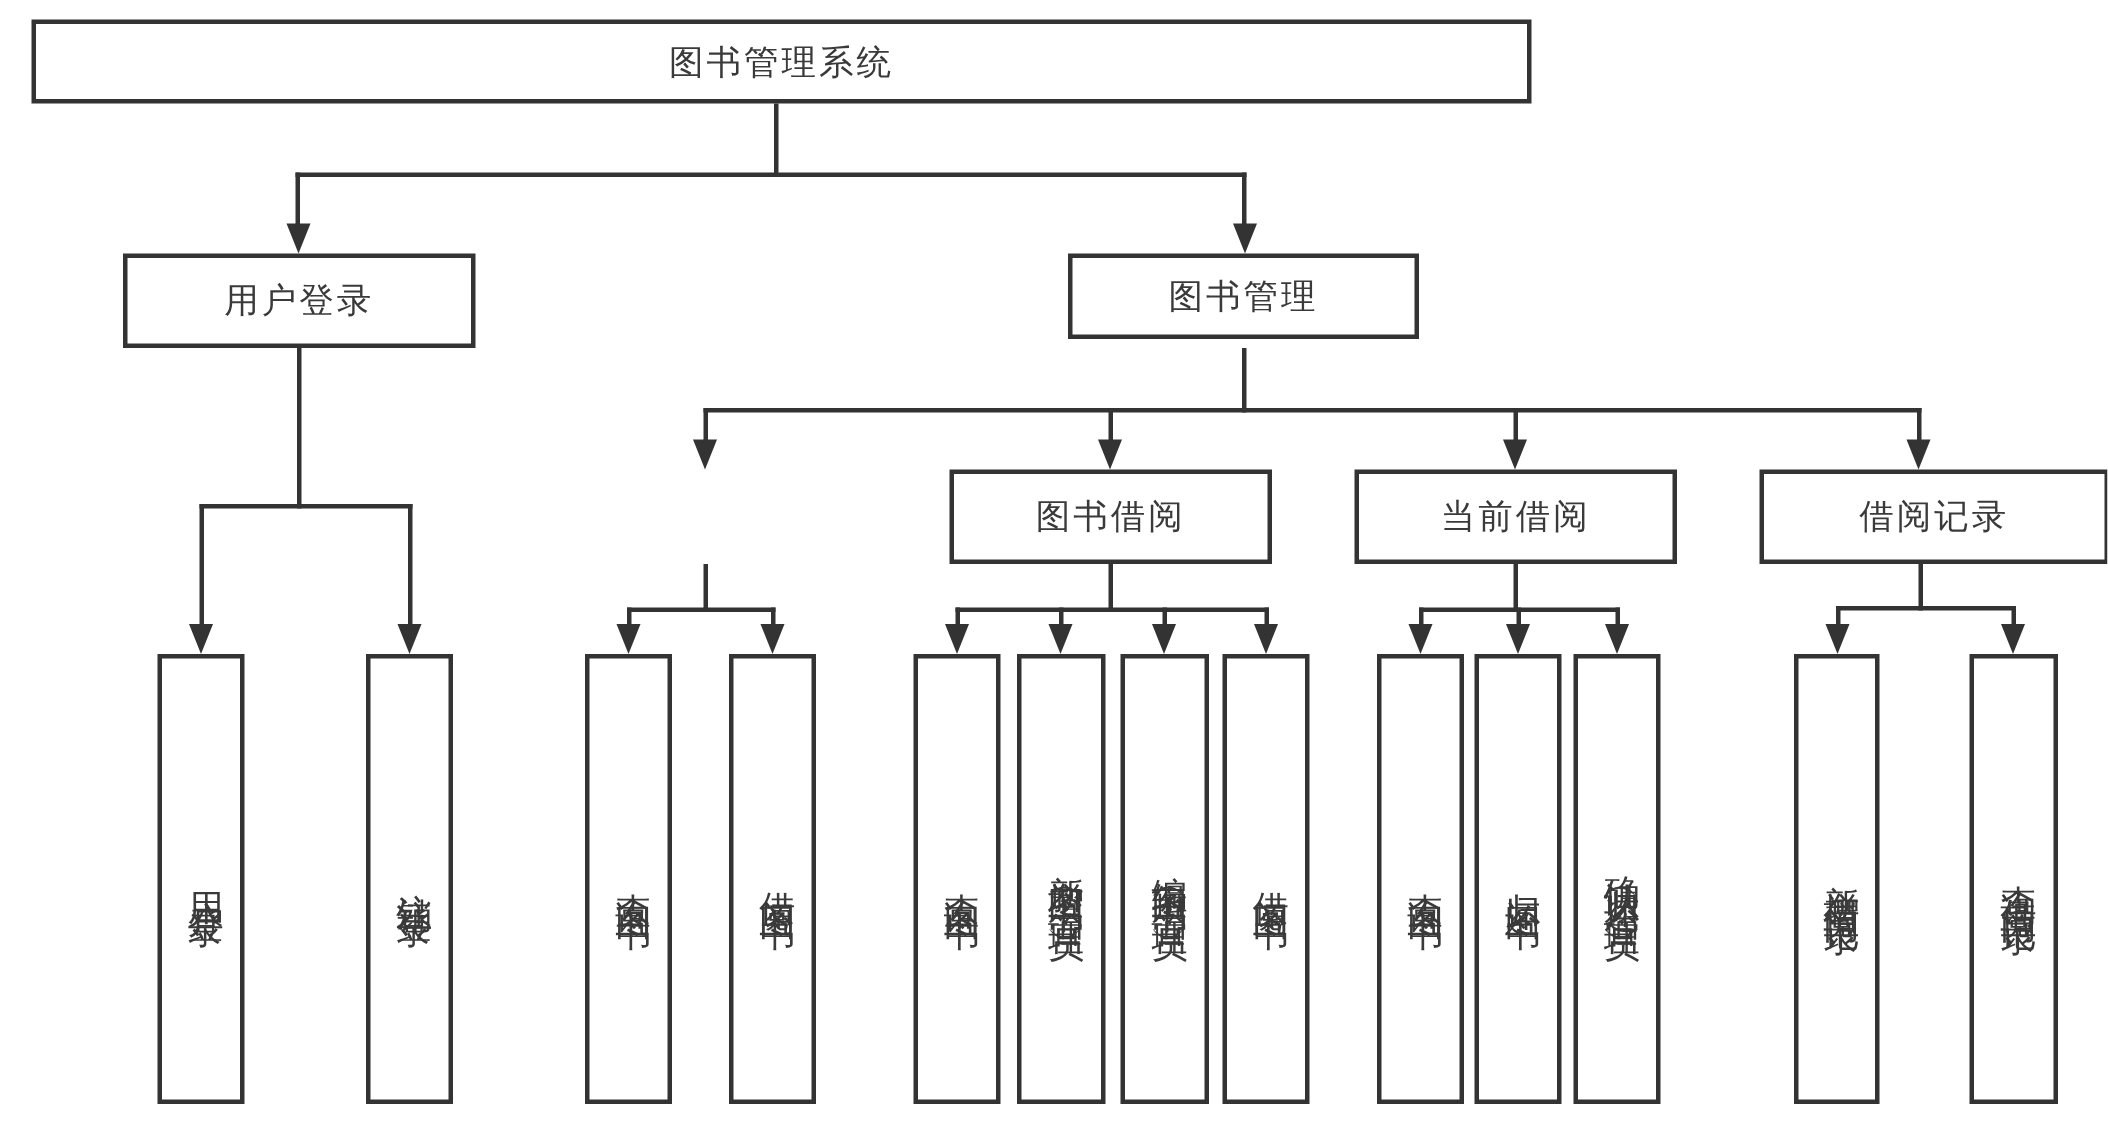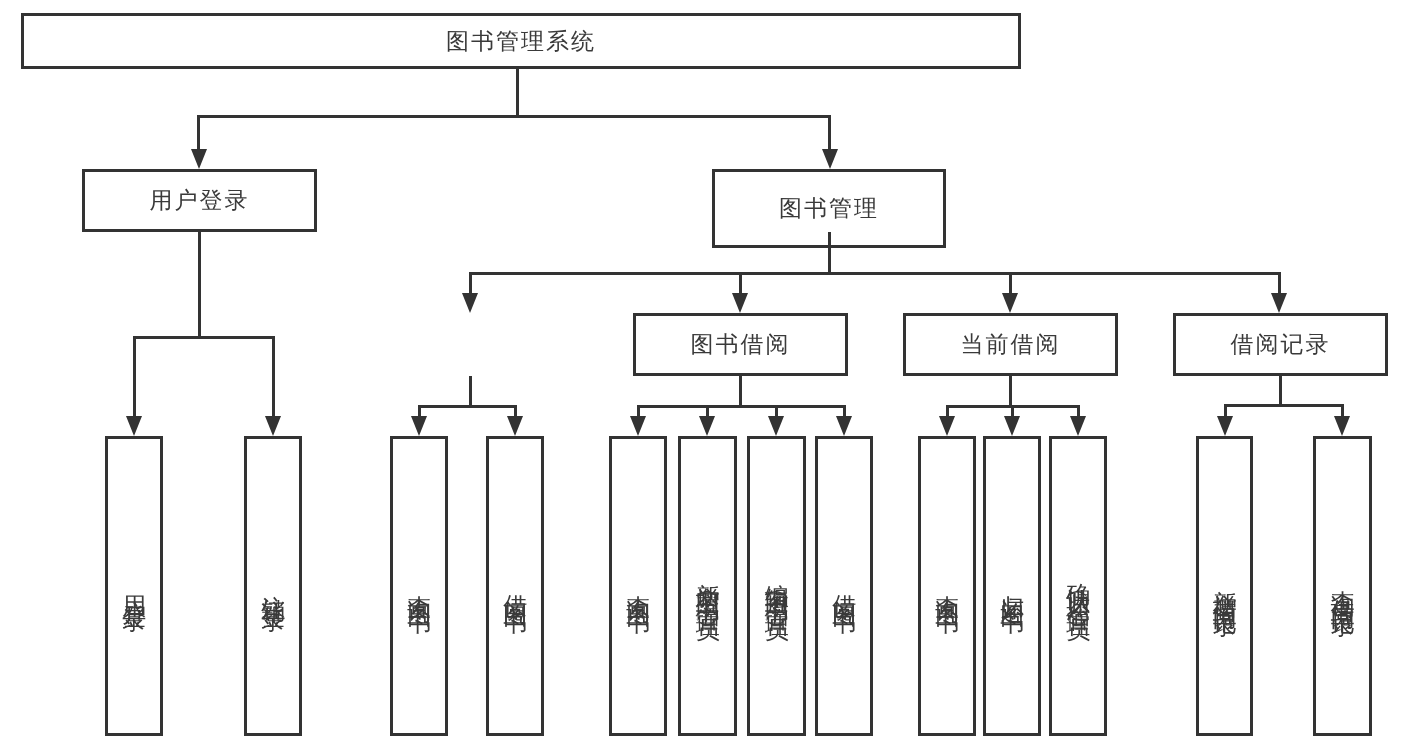--- a/index.html
+++ b/index.html
@@ -12,20 +12,21 @@
   }
   .node{
     position:absolute;
     box-sizing:border-box;
     border:3px solid #333333;
     background:#ffffff;
     display:flex;
     align-items:center;
     justify-content:center;
     color:#3a3a3a;
+    font-family:Liberation Mono, monospace;
   }
   .h-node{font-size:23px;letter-spacing:2px;white-space:nowrap;}
   .leaf .vtxt{
     writing-mode:vertical-rl;
     text-orientation:mixed;
     font-size:24px;
     letter-spacing:5px;
     line-height:1.1;
     white-space:nowrap;
   }
@@ -53,34 +54,34 @@
 <div id="stage">
 
   <div class="node h-node" style="left:21px;top:13px;width:1000px;height:56px;">
     <span>图书管理系统</span>
   </div>
 
   <div class="node h-node" style="left:82px;top:169px;width:235px;height:63px;">
     <span>用户登录</span>
   </div>
 
-  <div class="node h-node" style="left:712px;top:169px;width:234px;height:79px;">
+  <div class="node h-node" style="left:712px;top:169px;width:234px;height:57px;">
     <span>图书管理</span>
   </div>
 
 
   <div class="node h-node" style="left:633px;top:313px;width:215px;height:63px;">
     <span>图书借阅</span>
   </div>
 
   <div class="node h-node" style="left:903px;top:313px;width:215px;height:63px;">
     <span>当前借阅</span>
   </div>
 
-  <div class="node h-node" style="left:1173px;top:313px;width:215px;height:63px;">
+  <div class="node h-node" style="left:1173px;top:313px;width:233px;height:63px;">
     <span>借阅记录</span>
   </div>
 
   <div class="node leaf" style="left:105px;top:436px;width:58px;height:300px;">
     <span class="vtxt">用户登录</span>
   </div>
 
   <div class="node leaf" style="left:244px;top:436px;width:58px;height:300px;">
     <span class="vtxt">注销登录</span>
   </div>

